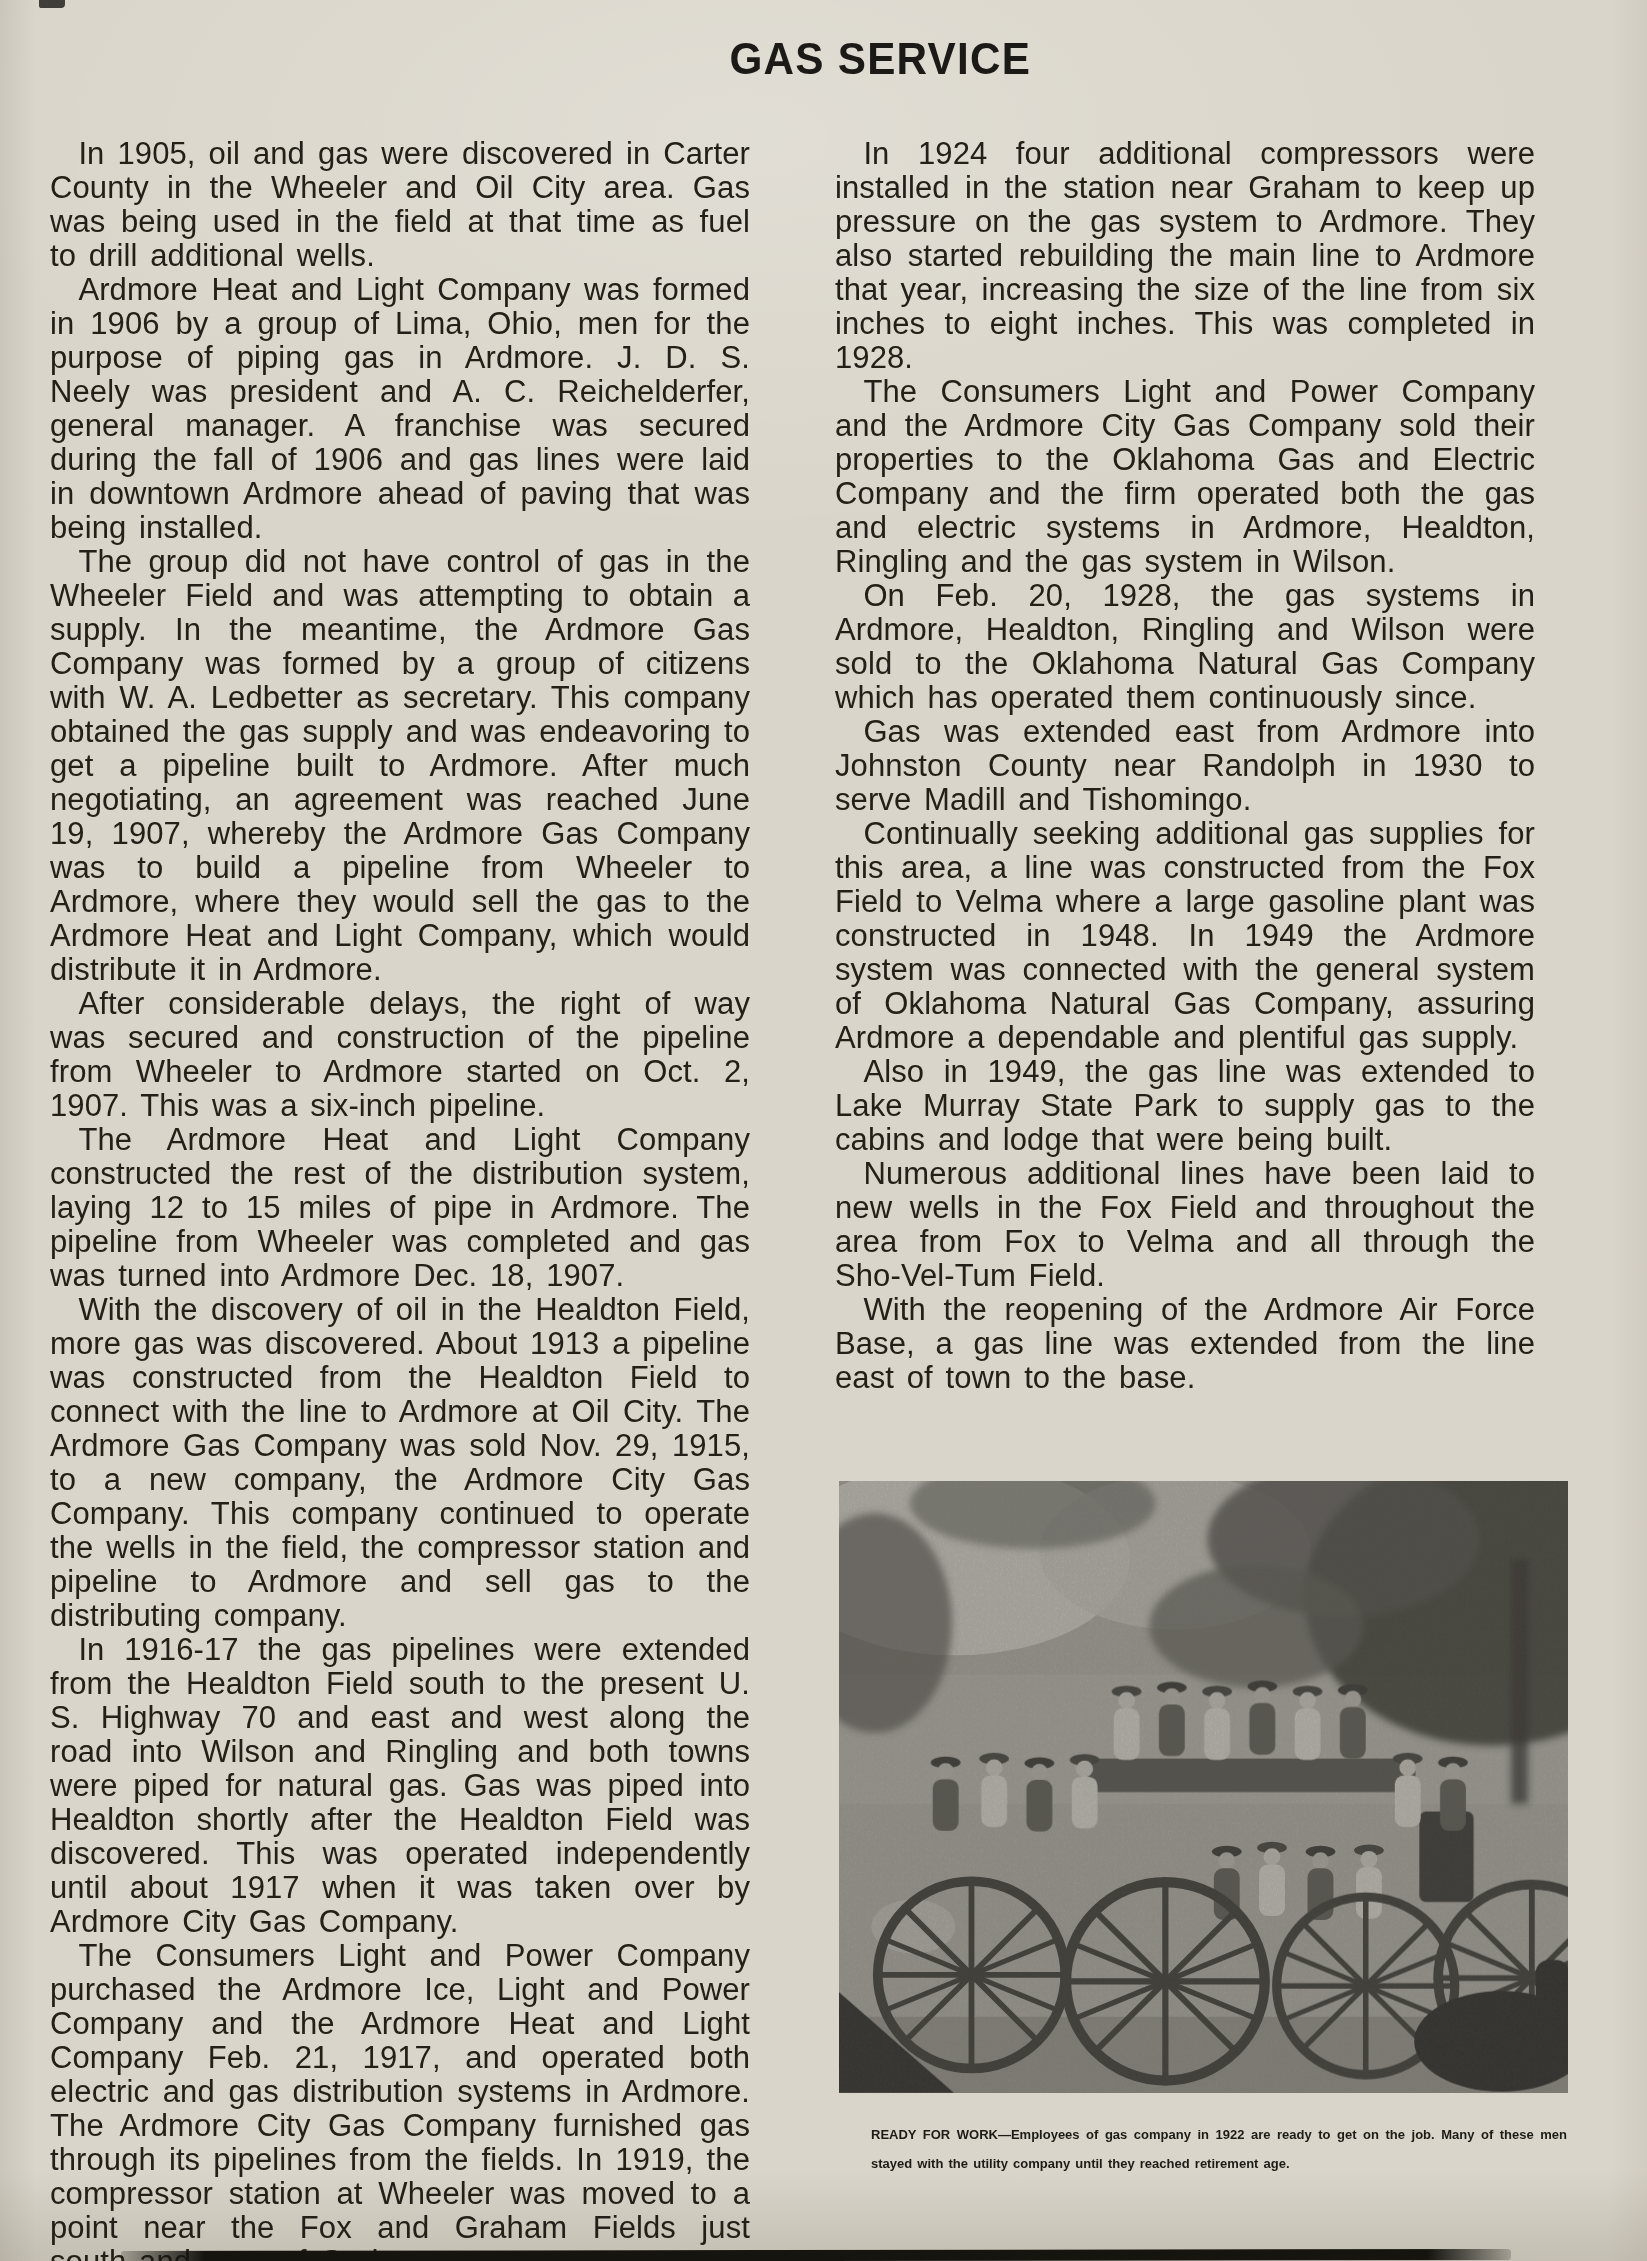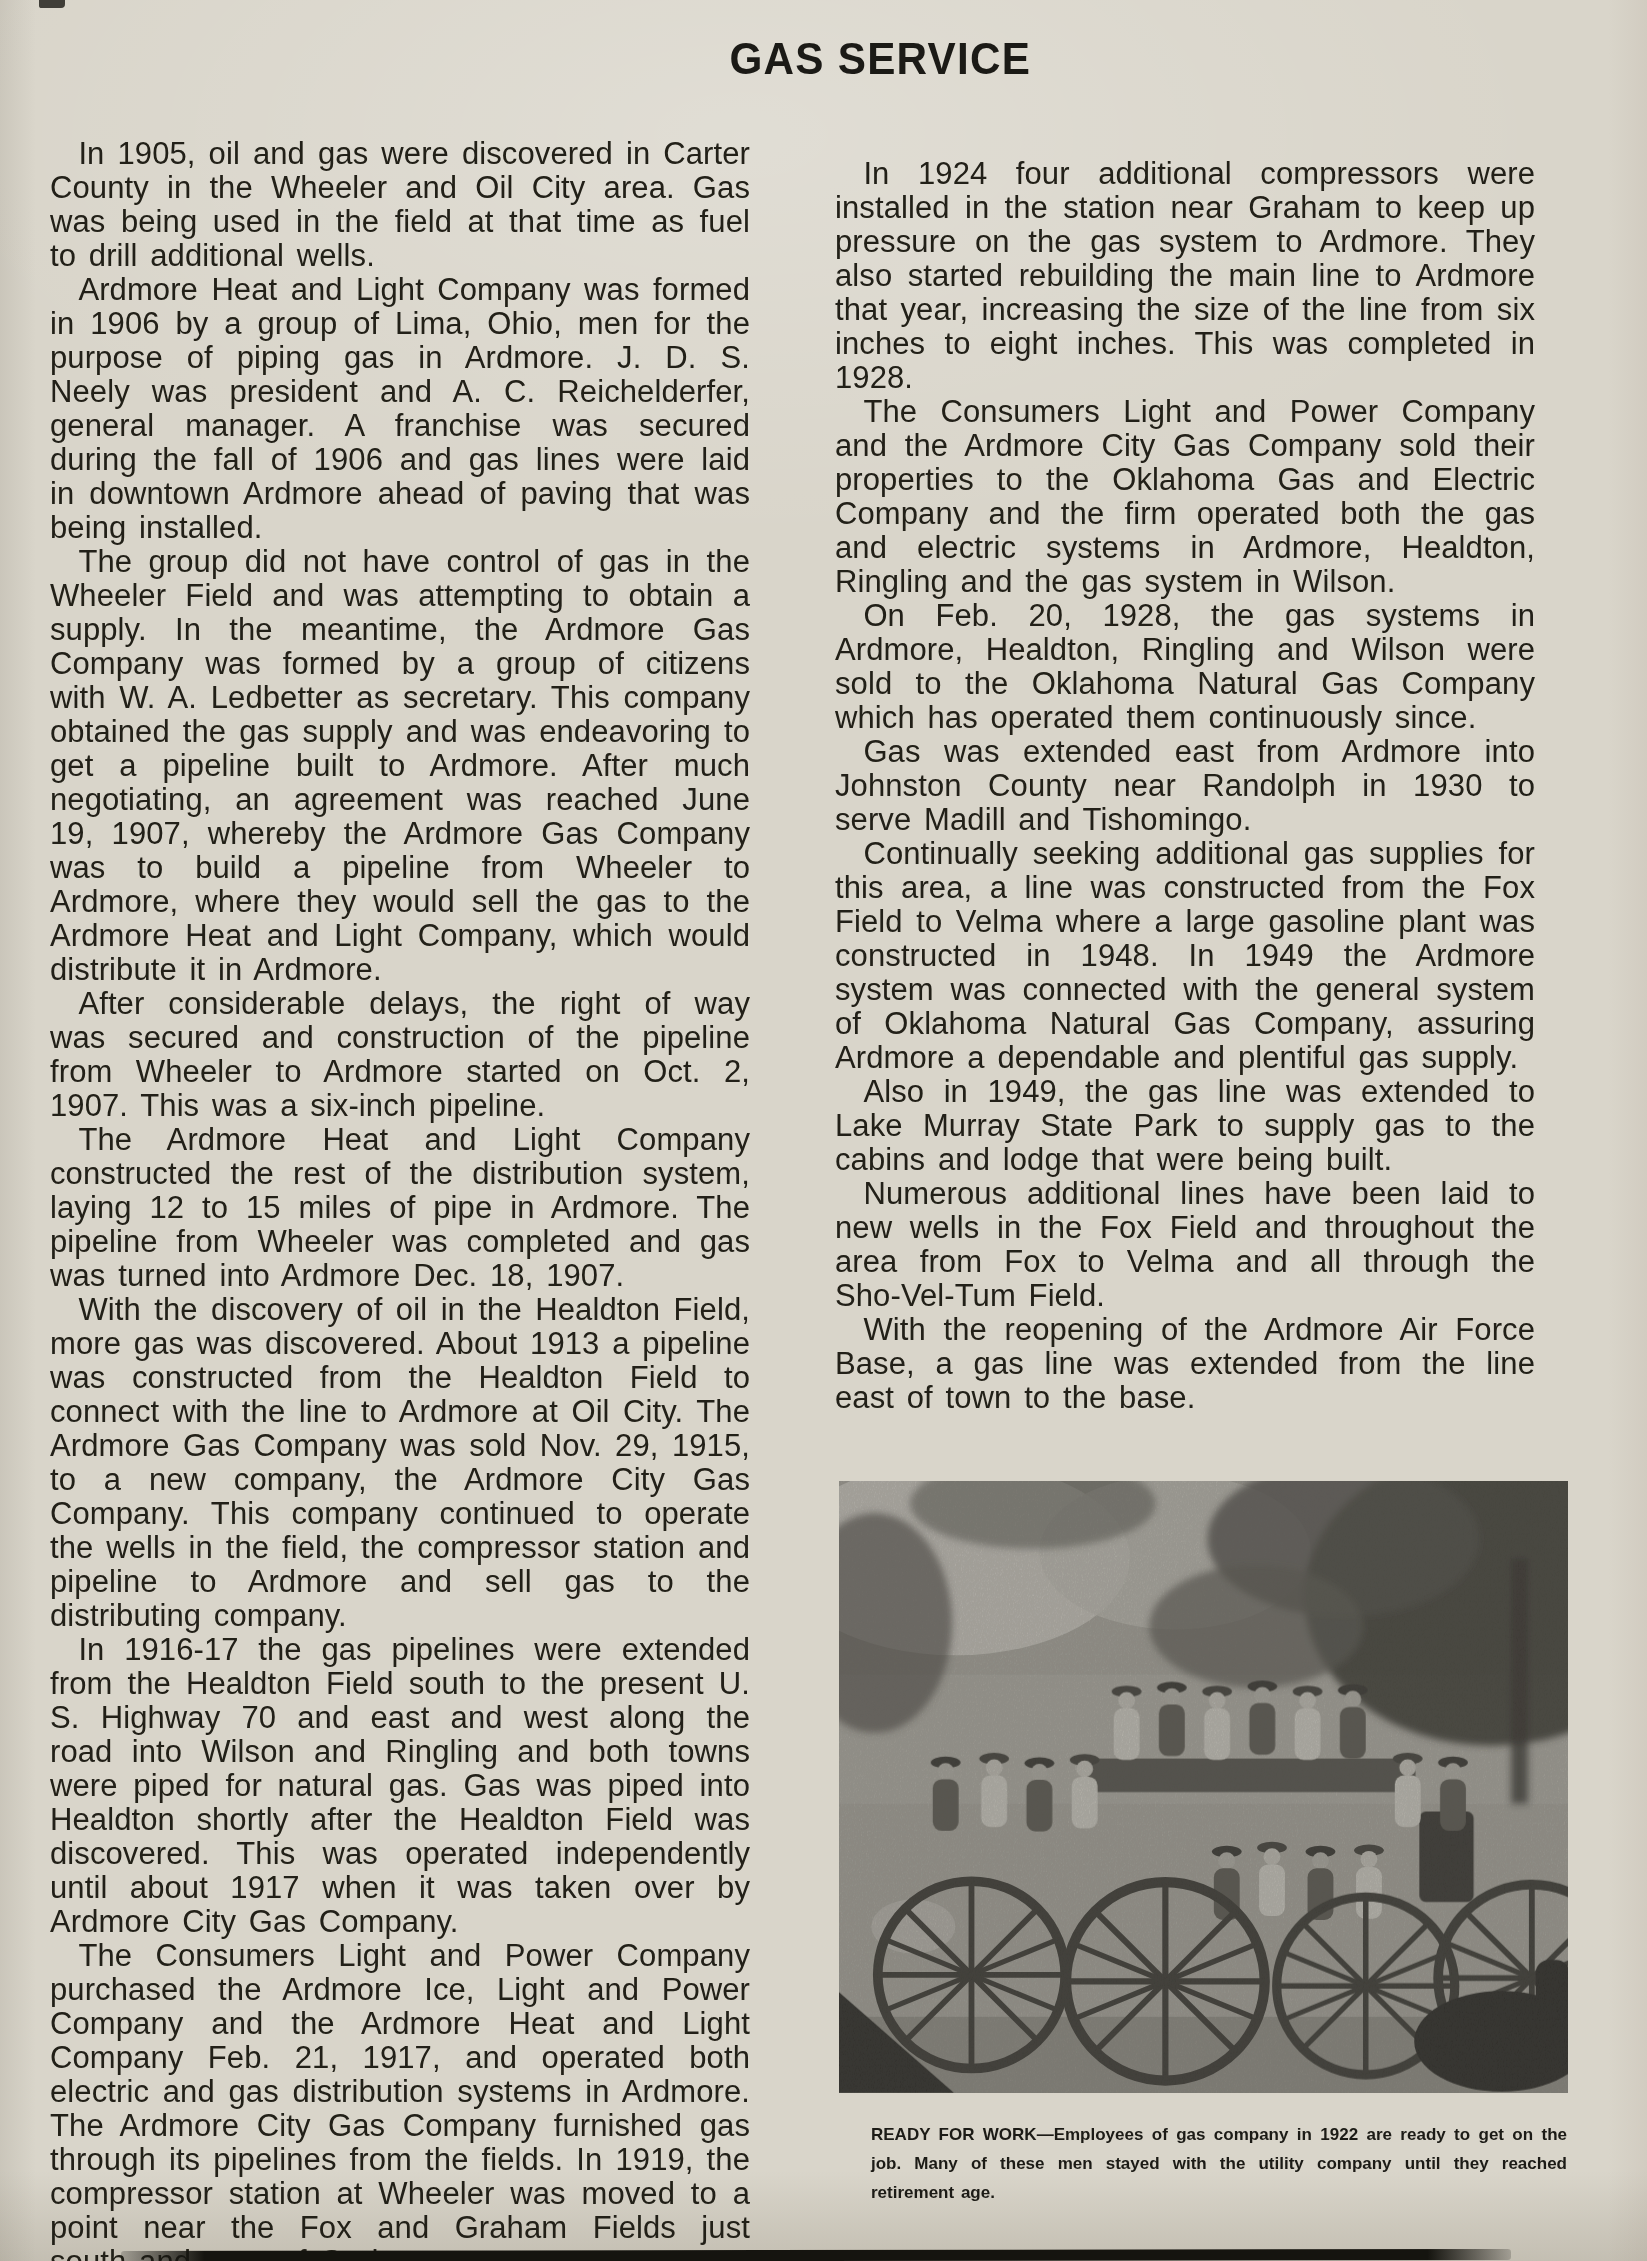--- a/index.html
+++ b/index.html
@@ -24,31 +24,31 @@
     color:#1b1a16;
     transform:scaleX(0.96);
   }
   .col{
     position:absolute; top:137px; width:700px;
     font-size:31px; line-height:34px;
     text-align:justify;
     word-spacing:0.13em; letter-spacing:0.1px;
   }
   .col-left{ left:50px; }
-  .col-right{ left:835px;margin-top:20px; }
+  .col-right{ left:835px; }
   .col p{ margin:0; text-indent:28.4px; }
   .photo{
     position:absolute; left:839px; top:1481px; width:729px; height:612px;
     margin:0; background:#9b9991; box-shadow:0 0 0 0.6px rgba(40,38,32,0.25) inset;
   }
   .photo svg{display:block;width:100%;height:100%;}
   .caption{
     position:absolute; left:871px; top:2120px; width:696px;
     margin:0;
-    font-size:17px; line-height:29px; font-weight:700;
+    font-size:13px; line-height:29px; font-weight:700;
     text-align:justify; word-spacing:0.12em;
     color:#1c1b16;
   }
   .scan-mark-top{
     position:absolute; left:39px; top:0; width:26px; height:8.4px;
     background:#24231f; border-radius:0 0 3.9px 2.6px; opacity:0.85;
   }
   .scan-edge-bottom{
     position:absolute; left:121px; top:2250px; width:1390px; height:11px;
     background:linear-gradient(90deg, rgba(20,19,16,0.2), #15140f 6%, #15140f 94%, rgba(20,19,16,0.2));

